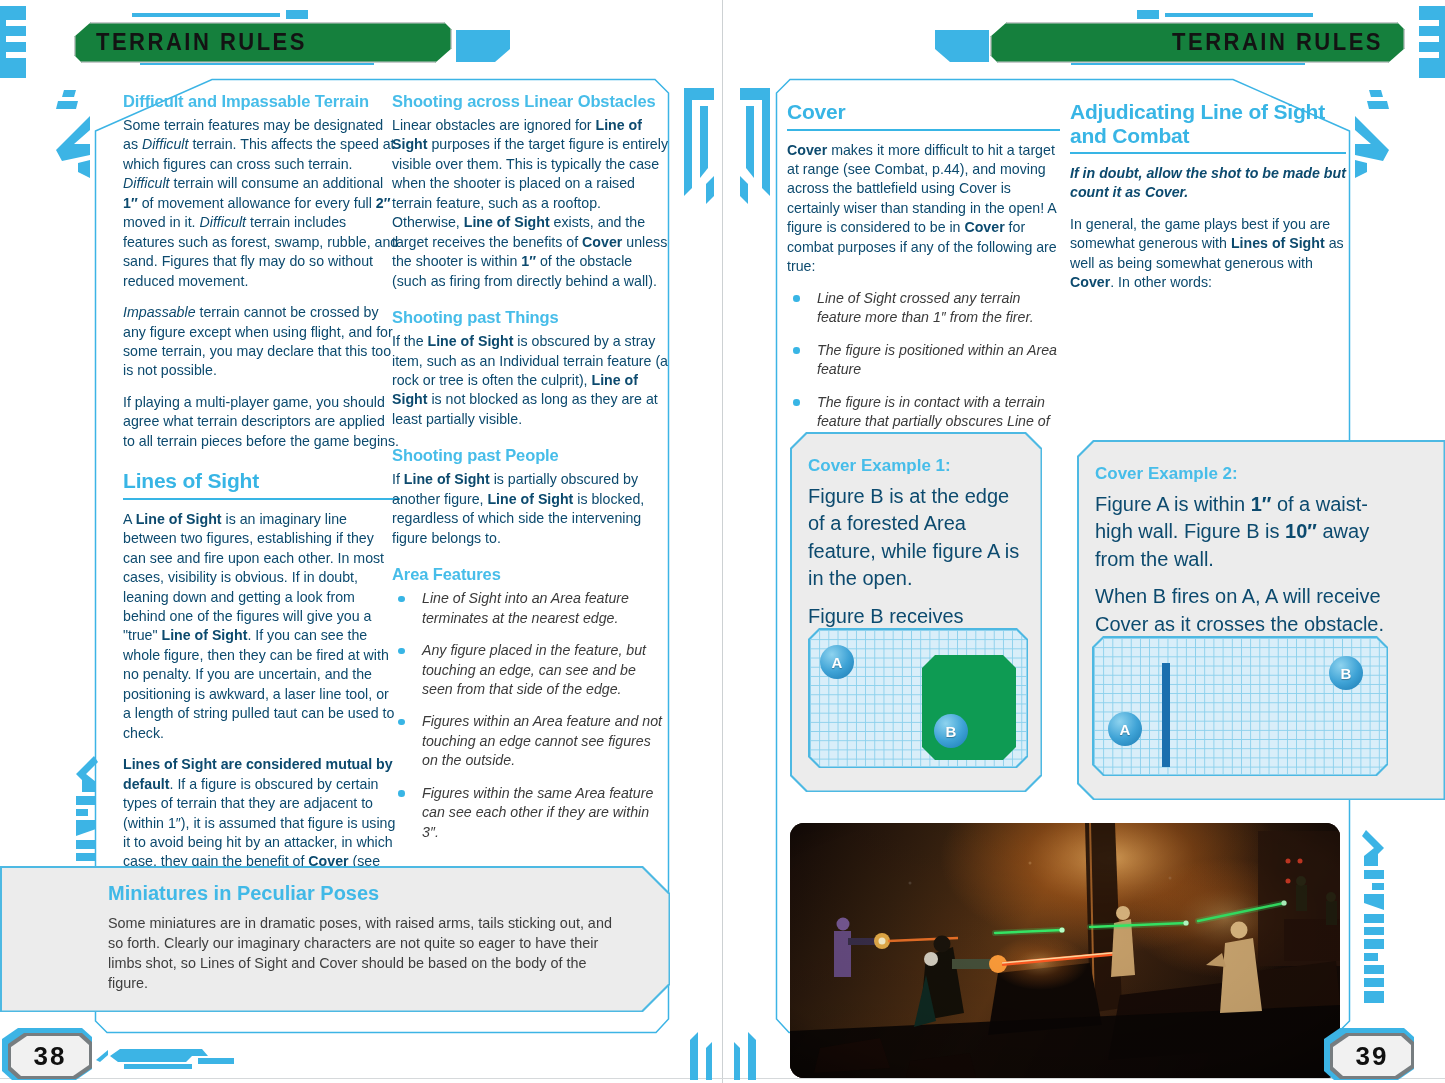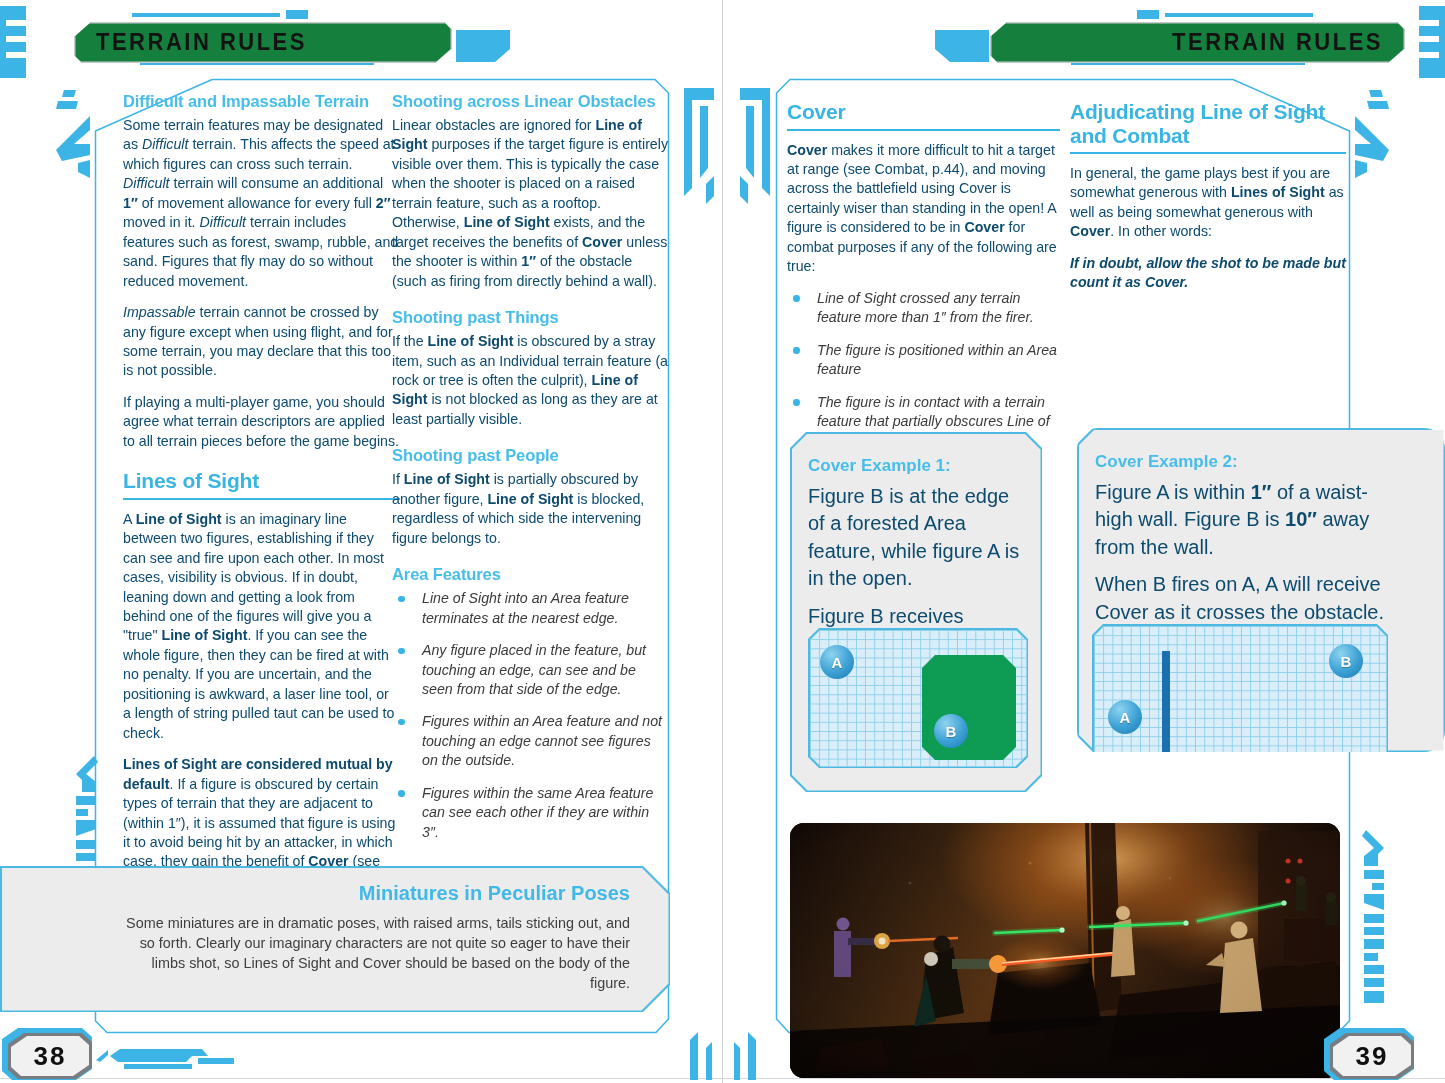--- a/index.html
+++ b/index.html
@@ -56,21 +56,21 @@
                 line-height:1.37; margin-bottom:13px; color:#3a3a3a; }
   .bullets li::before { content:""; position:absolute; left:6px; top:6.5px; width:6.5px; height:6.5px;
                         border-radius:50%; background:#38b5e5; }
   .note-bi { font-weight:700; font-style:italic; font-size:14.6px; }
 
   
   .box-outer { background:#4db9e3; z-index:3; }
   .box-inner { position:absolute; inset:1.5px; background:#ececec; }
 
   .mini-clip  { clip-path: polygon(0 0, calc(100% - 27px) 0, 100% 27px, 100% calc(100% - 27px),
-                                   calc(100% - 27px) 100%, 0 100%); text-align: right; }
+                                   calc(100% - 27px) 100%, 0 100%); }
   .ex1-clip   { clip-path: polygon(16px 0, calc(100% - 16px) 0, 100% 16px, 100% calc(100% - 16px),
                                    calc(100% - 16px) 100%, 16px 100%, 0 calc(100% - 16px), 0 16px); }
   .ex2-clip   { clip-path: polygon(16px 0, 100% 0, 100% 100%, 16px 100%, 0 calc(100% - 16px), 0 16px); }
 
   .ex-content { position:absolute; inset:0; padding:24px 18px; }
   h3.ex-title { color:#47bde9; font-size:17px; font-weight:700; margin:0 0 7px; }
   .ex-content p.body { font-size:20px; margin-bottom:10px; }
 
   .mini-content { position:absolute; inset:0; padding:16px 40px 0 108px; }
   .mini-content h2 { color:#41b9e7; font-size:20px; font-weight:700; margin:0 0 8px; border:none; }
@@ -256,40 +256,40 @@
     <li>The figure is positioned within an Area feature</li>
     <li>The figure is in contact with a terrain feature that partially obscures Line of Sight.</li>
   </ul>
 </div>
 
 <div class="abs col" style="left:1070px; top:100px; width:276px;">
   <h2 class="big">
     <span style="display:block;">Adjudicating Line of Sight</span>
     <span style="display:block;">and Combat</span>
   </h2>
+  <p class="body note-bi">If in doubt, allow the shot to be made but count it as Cover.</p>
   <p class="body"><span>In general, the game plays best if you are somewhat generous with </span><span style="font-weight: 700;">Lines of Sight</span><span> as well as being somewhat generous with </span><span style="font-weight: 700;">Cover</span><span>. In other words:</span></p>
-  <p class="body note-bi">If in doubt, allow the shot to be made but count it as Cover.</p>
 </div>
 
 <div class="abs box-outer ex1-clip" style="left:790px; top:432px; width:252px; height:360px;">
   <div class="box-inner ex1-clip"></div>
   <div class="ex-content">
     <h3 class="ex-title">Cover Example 1:</h3>
     <p class="body">Figure B is at the edge of a forested Area feature, while figure A is in the open.</p>
     <p class="body">Figure B receives Cover. Figure A does not receive Cover when fired upon by B.</p>
   </div>
   <div class="grid-w grid-clip" style="left:18px; top:196px; width:220px; height:140px;">
     <div class="grid grid-clip"></div>
     <div class="area-green" style="left:114px; top:27px; width:94px; height:105px;"></div>
     <div class="token" style="left:12px; top:17px;">A</div>
     <div class="token" style="left:126px; top:86px;">B</div>
   </div>
 </div>
 
-<div class="abs box-outer ex2-clip" style="left:1077px; top:428px; width:368px; height:324px;border-radius:21px;">
+<div class="abs box-outer ex2-clip" style="left:1077px; top:440px; width:368px; height:360px;">
   <div class="box-inner ex2-clip"></div>
   <div class="ex-content" style="padding-right:40px;">
     <h3 class="ex-title">Cover Example 2:</h3>
     <p class="body"><span>Figure A is within </span><span style="font-weight: 700;">1″</span><span> of a waist-high wall. Figure B is </span><span style="font-weight: 700;">10″</span><span> away from the wall.</span></p>
     <p class="body">When B fires on A, A will receive Cover as it crosses the obstacle.</p>
     <p class="body"><span>When A fires on B, B does not count as being in Cover, as B is not within </span><span style="font-weight: 700;">1″</span><span> of the obstacle.</span></p>
   </div>
   <div class="grid-w grid-clip" style="left:15px; top:196px; width:296px; height:140px;">
     <div class="grid grid-clip"></div>
     <div class="wall" style="left:70px; top:27px; width:8px; height:104px;"></div>

